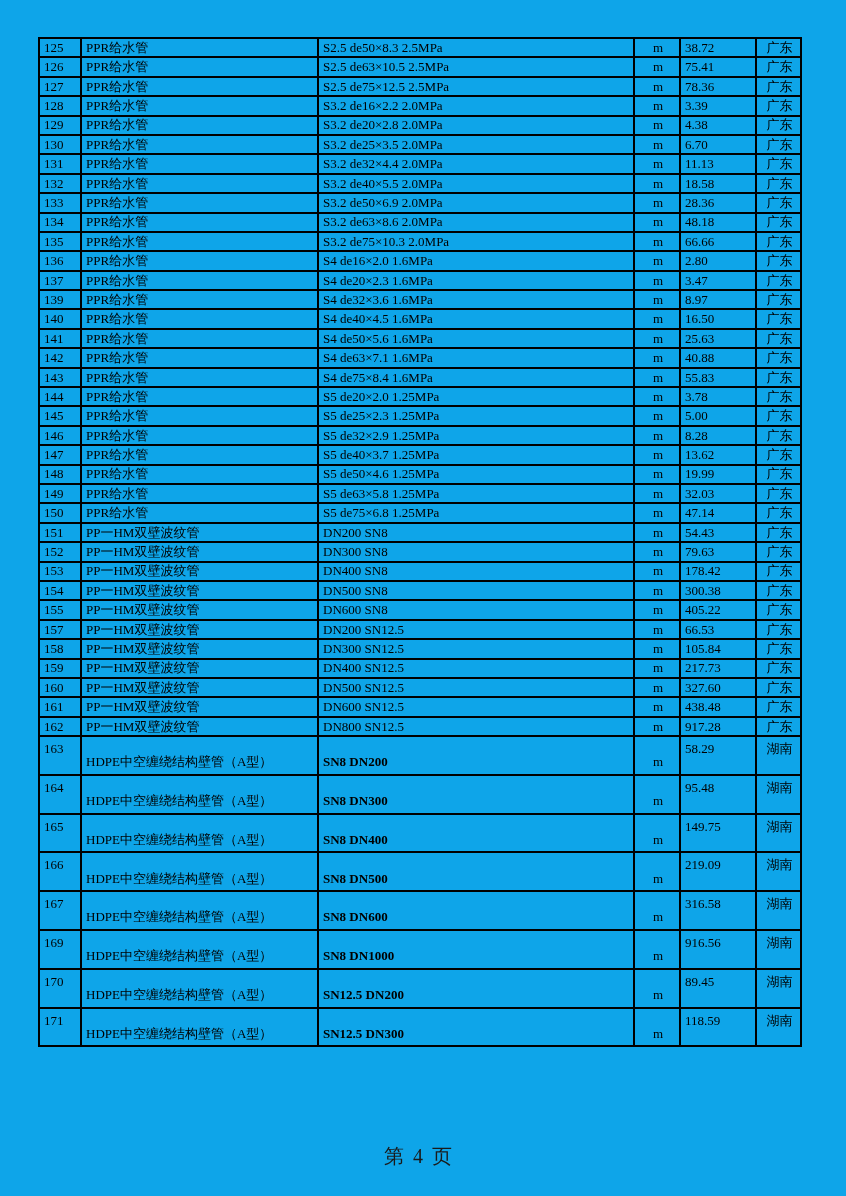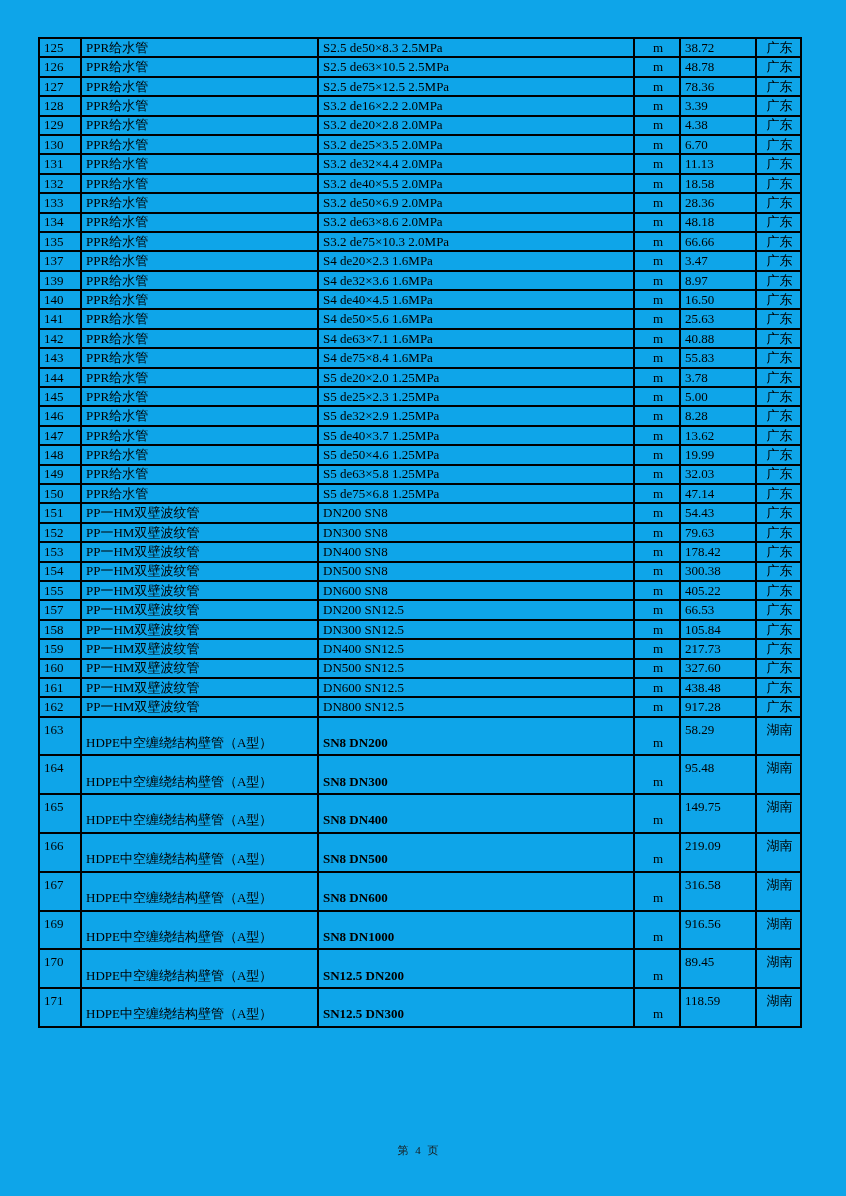--- a/index.html
+++ b/index.html
@@ -53,21 +53,21 @@
   tr.tall td.c-name   { vertical-align: bottom; padding-bottom: 5px; }
   tr.tall td.c-spec   { vertical-align: bottom; padding-bottom: 5px; font-weight: bold; }
   tr.tall td.c-unit   { vertical-align: bottom; padding-bottom: 5px; }
 
   .footer {
     position: absolute;
     left: 38px;
     width: 762px;
     top: 1143px;
     text-align: center;
-    font-size: 11px;
+    font-size: 20px;
     letter-spacing: 2px;
     color: #1a1a1a;
   }
 </style>
 </head>
 <body>
 
 <div class="page">
 
   <table class="price-table">
@@ -86,21 +86,21 @@
           <td class="c-spec">S2.5 de50×8.3 2.5MPa</td>
           <td class="c-unit">m</td>
           <td class="c-price">38.72</td>
           <td class="c-region">广东</td>
         </tr>
         <tr class="std">
           <td class="c-no">126</td>
           <td class="c-name">PPR给水管</td>
           <td class="c-spec">S2.5 de63×10.5 2.5MPa</td>
           <td class="c-unit">m</td>
-          <td class="c-price">48.78</td>
+          <td class="c-price">75.41</td>
           <td class="c-region">广东</td>
         </tr>
         <tr class="std">
           <td class="c-no">127</td>
           <td class="c-name">PPR给水管</td>
           <td class="c-spec">S2.5 de75×12.5 2.5MPa</td>
           <td class="c-unit">m</td>
           <td class="c-price">78.36</td>
           <td class="c-region">广东</td>
         </tr>
@@ -159,20 +159,28 @@
           <td class="c-unit">m</td>
           <td class="c-price">48.18</td>
           <td class="c-region">广东</td>
         </tr>
         <tr class="std">
           <td class="c-no">135</td>
           <td class="c-name">PPR给水管</td>
           <td class="c-spec">S3.2 de75×10.3 2.0MPa</td>
           <td class="c-unit">m</td>
           <td class="c-price">66.66</td>
+          <td class="c-region">广东</td>
+        </tr>
+        <tr class="std">
+          <td class="c-no">136</td>
+          <td class="c-name">PPR给水管</td>
+          <td class="c-spec">S4 de16×2.0 1.6MPa</td>
+          <td class="c-unit">m</td>
+          <td class="c-price">2.80</td>
           <td class="c-region">广东</td>
         </tr>
         <tr class="std">
           <td class="c-no">137</td>
           <td class="c-name">PPR给水管</td>
           <td class="c-spec">S4 de20×2.3 1.6MPa</td>
           <td class="c-unit">m</td>
           <td class="c-price">3.47</td>
           <td class="c-region">广东</td>
         </tr>

